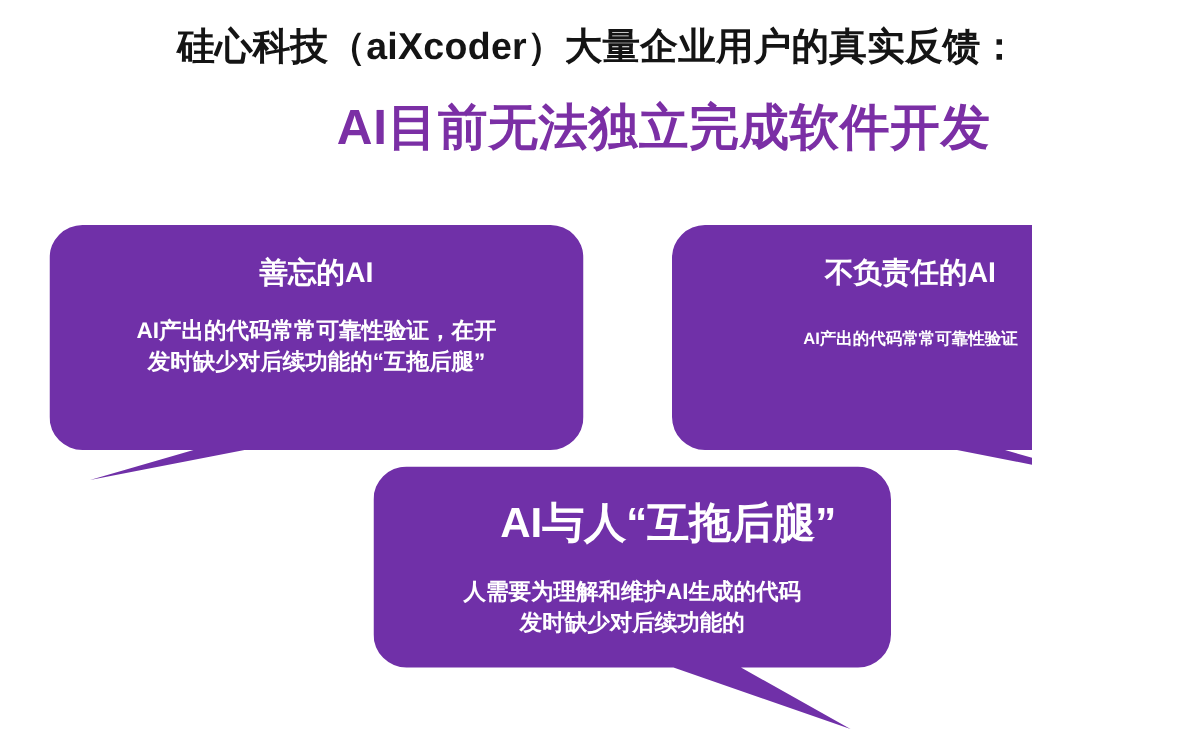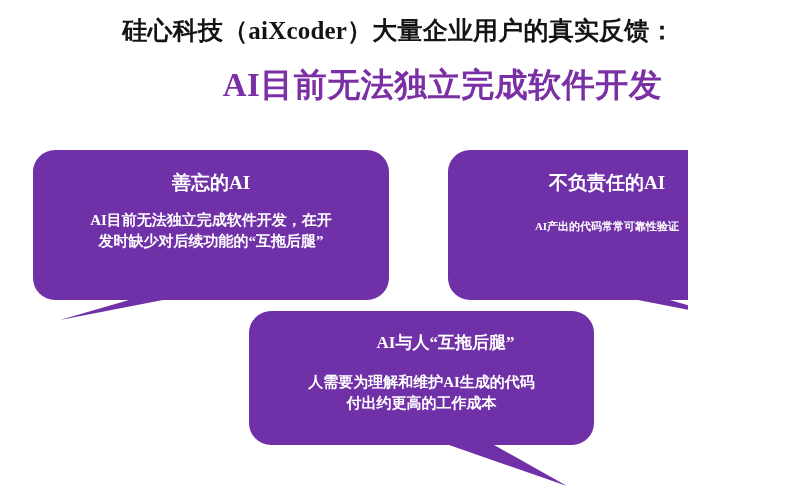--- a/index.html
+++ b/index.html
@@ -9,21 +9,20 @@
   }
   body {
     font-family: "Liberation Sans", "DejaVu Sans", sans-serif;
   }
   #stage {
     position: relative;
     width: 688px;
     height: 500px;
     background: #ffffff;
     overflow: hidden;
-    font-family: Liberation Serif, serif;
   }
 
   
   .headline {
     position: absolute;
     left: 0;
     width: 797px;
     text-align: center;
     white-space: nowrap;
   }
@@ -80,41 +79,41 @@
 
   
   #bubble-2 { left: 448px; top: 150px; width: 318px; height: 172px; }
   #bubble-2 .bubble-content { padding-top: 22px; }
   #bubble-2 .bubble-title { font-size: 19px; }
   #bubble-2 .bubble-body { font-size: 11px; margin-top: 25px; padding: 0 18px; }
 
   
   #bubble-3 { left: 249px; top: 311px; width: 345px; height: 177px; }
   #bubble-3 .bubble-content { padding-top: 22px; }
-  #bubble-3 .bubble-title { font-size: 17px; padding-left: 48px; }
+  #bubble-3 .bubble-title { font-size: 28px; padding-left: 48px; }
   #bubble-3 .bubble-body { font-size: 15px; margin-top: 19px; padding: 0 18px; }
 </style>
 </head>
 <body>
 
 <div id="stage">
 
   <div class="headline" id="main-title">硅心科技（aiXcoder）大量企业用户的真实反馈：</div>
 
   <div class="headline" id="sub-title">AI目前无法独立完成软件开发</div>
 
   <div class="bubble" id="bubble-1">
     <svg class="bubble-svg" width="356" height="172" viewBox="0 0 356 172">
       <path d="M22,0 H334 A22,22 0 0 1 356,22 V128 A22,22 0 0 1 334,150
                H130 L27,170 L96,150 H22 A22,22 0 0 1 0,128 V22 A22,22 0 0 1 22,0 Z" fill="#7030A8"></path>
     </svg>
     <div class="bubble-content">
       <div class="bubble-title">善忘的AI</div>
       <div class="bubble-body">
-        <div>AI目前无法独立完成软件开发，在开</div>
+        <div>AI产出的代码常常可靠性验证，在开</div>
         <div>发时缺少对后续功能的“互拖后腿”</div>
       </div>
     </div>
   </div>
 
   <div class="bubble" id="bubble-2">
     <svg class="bubble-svg" width="318" height="172" viewBox="0 0 318 172">
       <path d="M22,0 H296 A22,22 0 0 1 318,22 V128 A22,22 0 0 1 296,150
                H222 L292,170 L190,150 H22 A22,22 0 0 1 0,128 V22 A22,22 0 0 1 22,0 Z" fill="#7030A8"></path>
     </svg>
@@ -128,18 +127,18 @@
 
   <div class="bubble" id="bubble-3">
     <svg class="bubble-svg" width="345" height="177" viewBox="0 0 345 177">
       <path d="M22,0 H323 A22,22 0 0 1 345,22 V112 A22,22 0 0 1 323,134
                H245 L318,175 L200,134 H22 A22,22 0 0 1 0,112 V22 A22,22 0 0 1 22,0 Z" fill="#7030A8"></path>
     </svg>
     <div class="bubble-content">
       <div class="bubble-title">AI与人“互拖后腿”</div>
       <div class="bubble-body">
         <div>人需要为理解和维护AI生成的代码</div>
-        <div>付出约更高的工作成本</div>
+        <div>发时缺少对后续功能的</div>
       </div>
     </div>
   </div>
 
 </div>
 
 </body></html>

